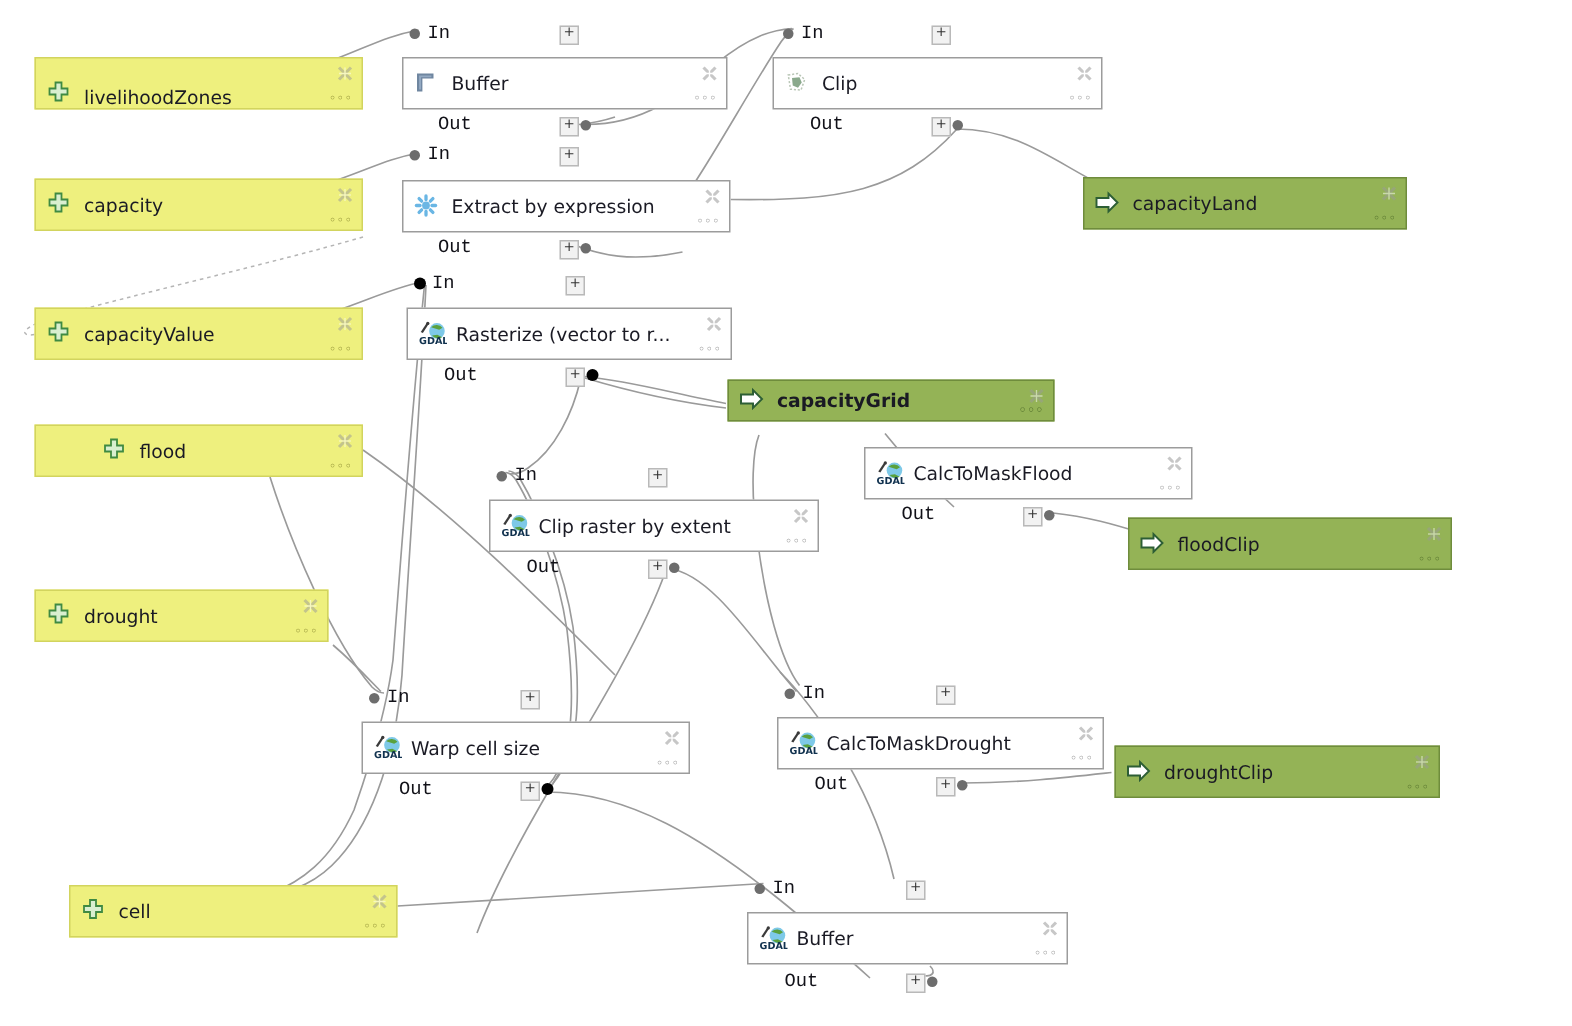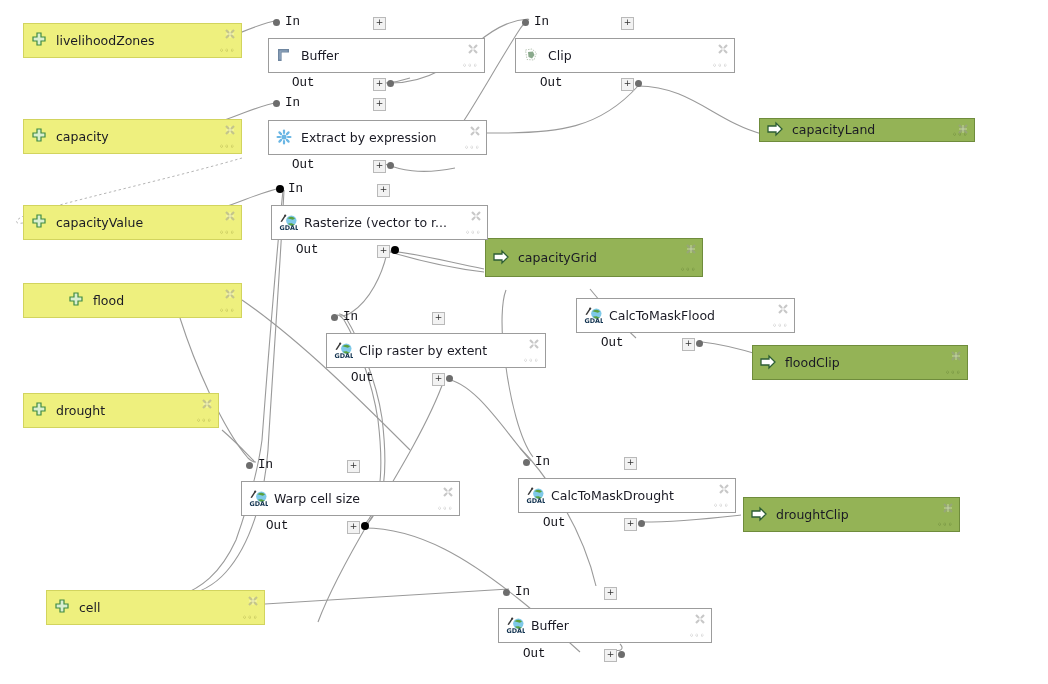--- a/index.html
+++ b/index.html
@@ -153,21 +153,21 @@
 
       <path d="M 614 650 C 622 652 624 648 620 644"></path>
 
       <path d="M 386 83 C 396 82 404 80 410 78"></path>
 
       <path d="M 242 300 C 300 340 360 400 410 450"></path>
     </g>
   </svg>
 
   <div id="nodes">
-      <div class="node param" style="left: 23px; top: 23px; width: 219px; height: 35px;">
+      <div class="node param" style="left: 23px; top: 38px; width: 219px; height: 35px; align-items: flex-end;">
         <span class="ico">
     <svg class="icon" width="16" height="16" viewBox="0 0 16 16">
       <path d="M6 1 h4 v4 h4 v4 h-4 v4 h-4 v-4 h-4 v-4 h4 z" fill="#d9efd0" stroke="#3f8a42" stroke-width="1.2"></path>
     </svg>
   </span>
         <span class="label">livelihoodZones</span>
         <span class="xbtn">
     <svg class="icon" width="12" height="12" viewBox="0 0 12 12">
       <g stroke="#9a9a9a" stroke-width="2.1" stroke-linecap="butt">
         <line x1="2" y1="2" x2="10" y2="10"></line>
@@ -279,42 +279,42 @@
         <line x1="10" y1="2" x2="2" y2="10"></line>
       </g>
       <g stroke="#ffffff" stroke-width="0.9">
         <line x1="2" y1="6" x2="10" y2="6"></line>
         <line x1="6" y1="2" x2="6" y2="10"></line>
       </g>
     </svg>
   </span>
         <span class="dots">◦◦◦</span>
       </div>
-      <div class="node output" style="left: 759px; top: 118px; width: 216px; height: 24px;">
+      <div class="node output" style="left: 722px; top: 118px; width: 216px; height: 35px;">
         <span class="ico">
     <svg class="icon" width="17" height="16" viewBox="0 0 17 16">
       <path d="M1 5 h8 v-3 l6 6 l-6 6 v-3 h-8 z" fill="#ffffff" stroke="#2d5e35" stroke-width="1.3" stroke-linejoin="miter"></path>
     </svg>
   </span>
         <span class="label">capacityLand</span>
         <span class="xbtn">
     <svg class="icon" width="12" height="12" viewBox="0 0 12 12">
       <g stroke="#9a9a9a" stroke-width="2.1" stroke-linecap="butt">
         <line x1="2" y1="2" x2="10" y2="10"></line>
         <line x1="10" y1="2" x2="2" y2="10"></line>
       </g>
       <g stroke="#ffffff" stroke-width="0.9">
         <line x1="2" y1="6" x2="10" y2="6"></line>
         <line x1="6" y1="2" x2="6" y2="10"></line>
       </g>
     </svg>
   </span>
         <span class="dots">◦◦◦</span>
       </div>
-      <div class="node output" style="left: 485px; top: 238px; width: 218px; height: 39px;">
+      <div class="node output" style="left: 485px; top: 253px; width: 218px; height: 28px; font-weight: bold;">
         <span class="ico">
     <svg class="icon" width="17" height="16" viewBox="0 0 17 16">
       <path d="M1 5 h8 v-3 l6 6 l-6 6 v-3 h-8 z" fill="#ffffff" stroke="#2d5e35" stroke-width="1.3" stroke-linejoin="miter"></path>
     </svg>
   </span>
         <span class="label">capacityGrid</span>
         <span class="xbtn">
     <svg class="icon" width="12" height="12" viewBox="0 0 12 12">
       <g stroke="#9a9a9a" stroke-width="2.1" stroke-linecap="butt">
         <line x1="2" y1="2" x2="10" y2="10"></line>

